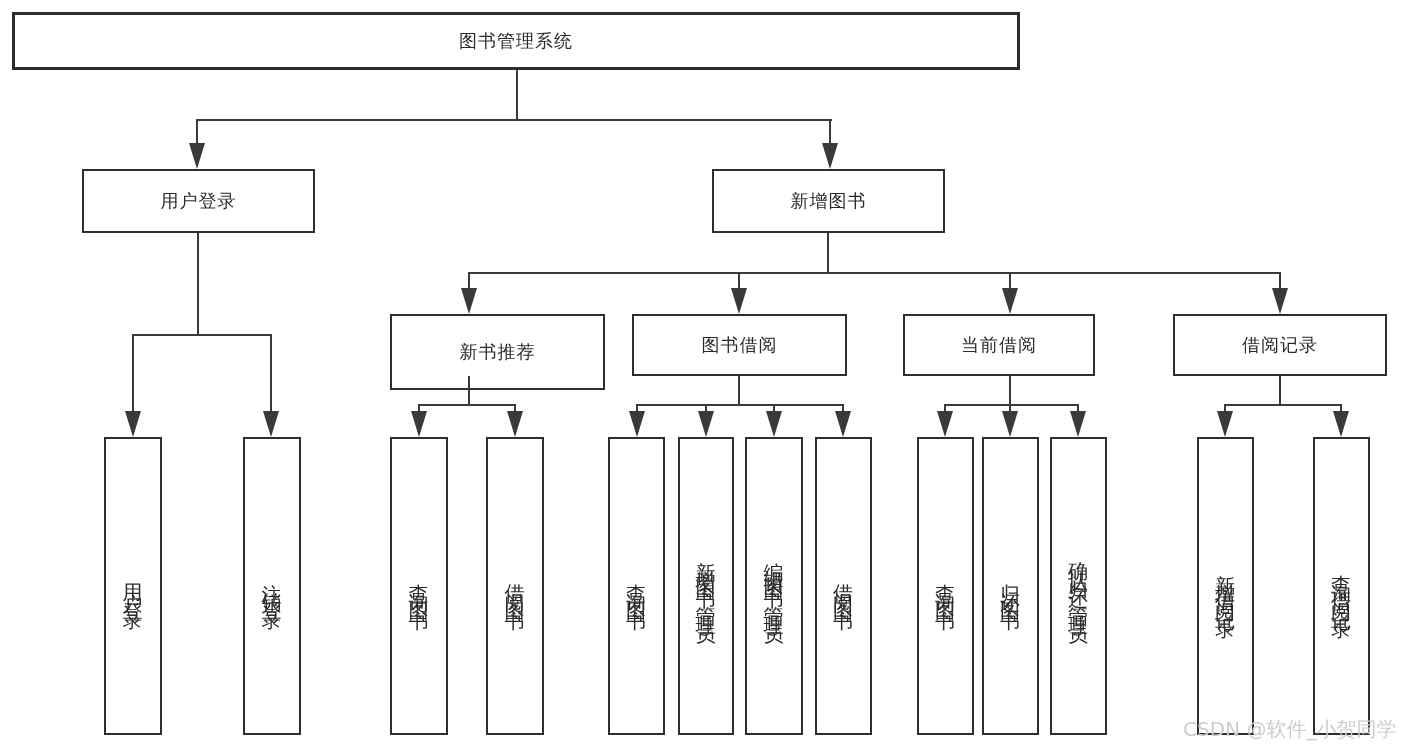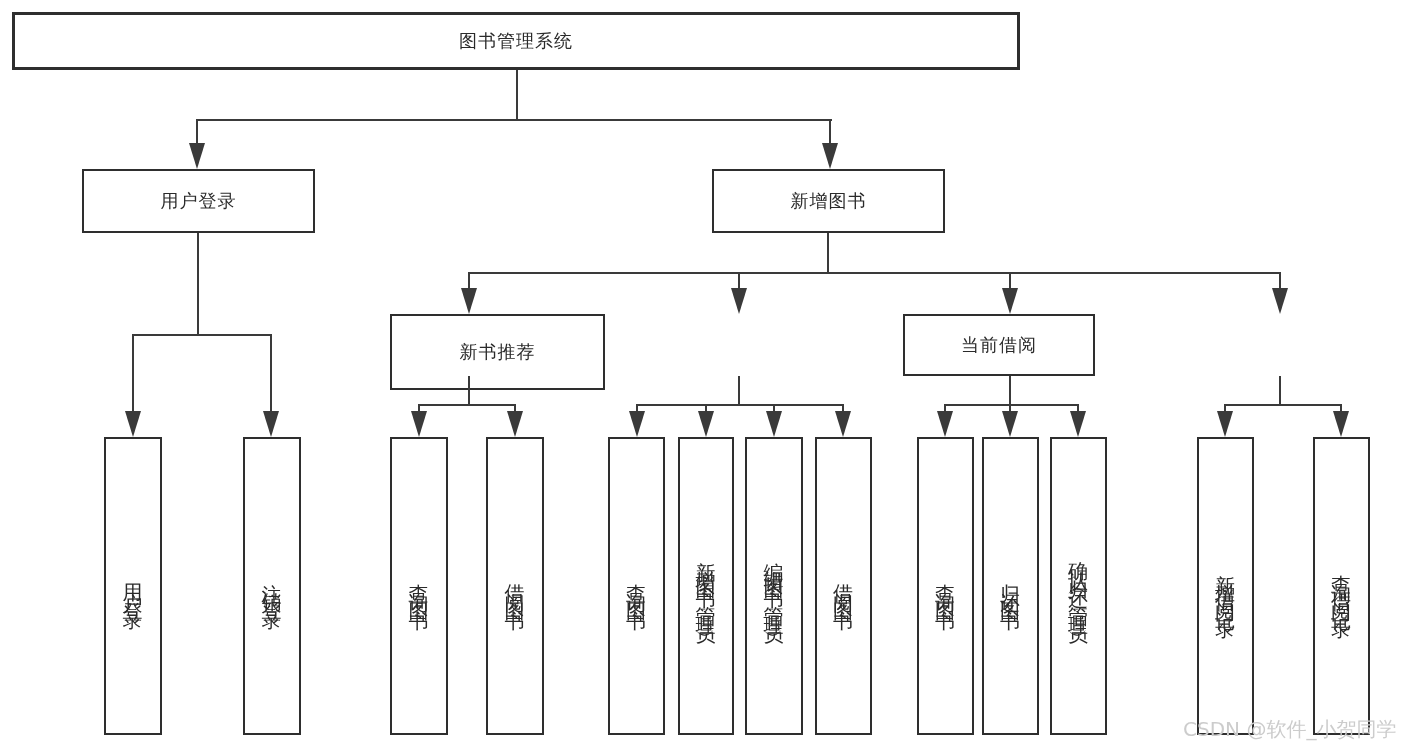--- a/index.html
+++ b/index.html
@@ -74,22 +74,28 @@
   <div class="line vl" style="left:738px; top:272px; height:20px;"></div>
   <div class="ah" style="left:731px; top:288px;"></div>
   <div class="line vl" style="left:1009px; top:272px; height:20px;"></div>
   <div class="ah" style="left:1002px; top:288px;"></div>
   <div class="line vl" style="left:1279px; top:272px; height:20px;"></div>
   <div class="ah" style="left:1272px; top:288px;"></div>
 
   <div class="box h" style="left:345px; top:314px; width:215px; height:76px;margin-left:45px;">
     <span>新书推荐</span>
   </div>
+  <div class="box h" style="left:632px; top:314px; width:215px; height:62px;">
+    <span>图书借阅</span>
+  </div>
   <div class="box h" style="left:903px; top:314px; width:192px; height:62px;">
     <span>当前借阅</span>
+  </div>
+  <div class="box h" style="left:1173px; top:314px; width:214px; height:62px;">
+    <span>借阅记录</span>
   </div>
 
   <div class="line vl" style="left:468px; top:376px; height:30px;"></div>
   <div class="line hl" style="left:418px; top:404px; width:98px;"></div>
   <div class="line vl" style="left:418px; top:404px; height:10px;"></div>
   <div class="ah" style="left:411px; top:411px;"></div>
   <div class="line vl" style="left:514px; top:404px; height:10px;"></div>
   <div class="ah" style="left:507px; top:411px;"></div>
 
   <div class="line vl" style="left:738px; top:376px; height:30px;"></div>

